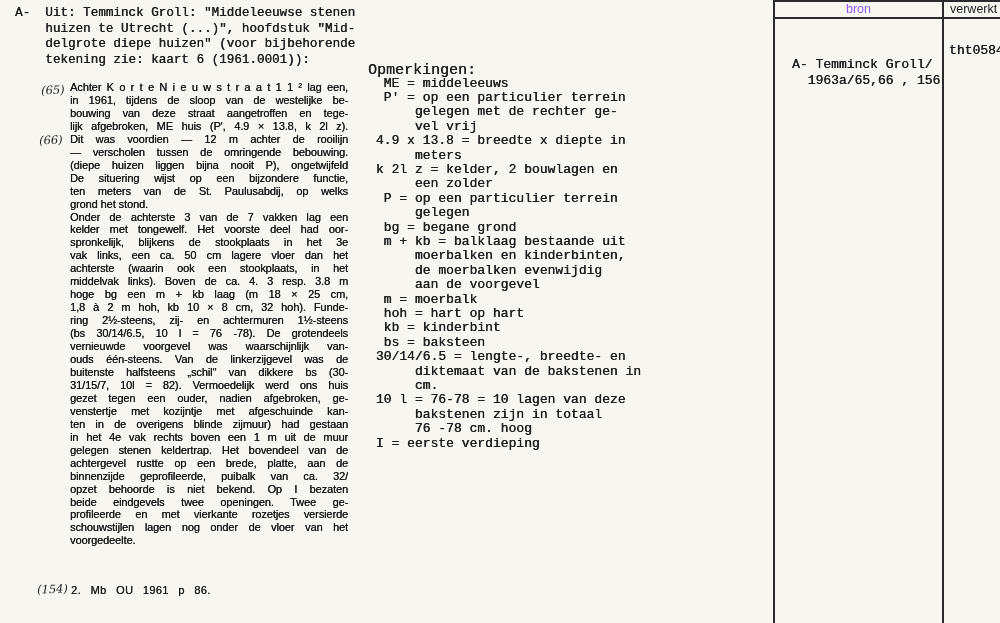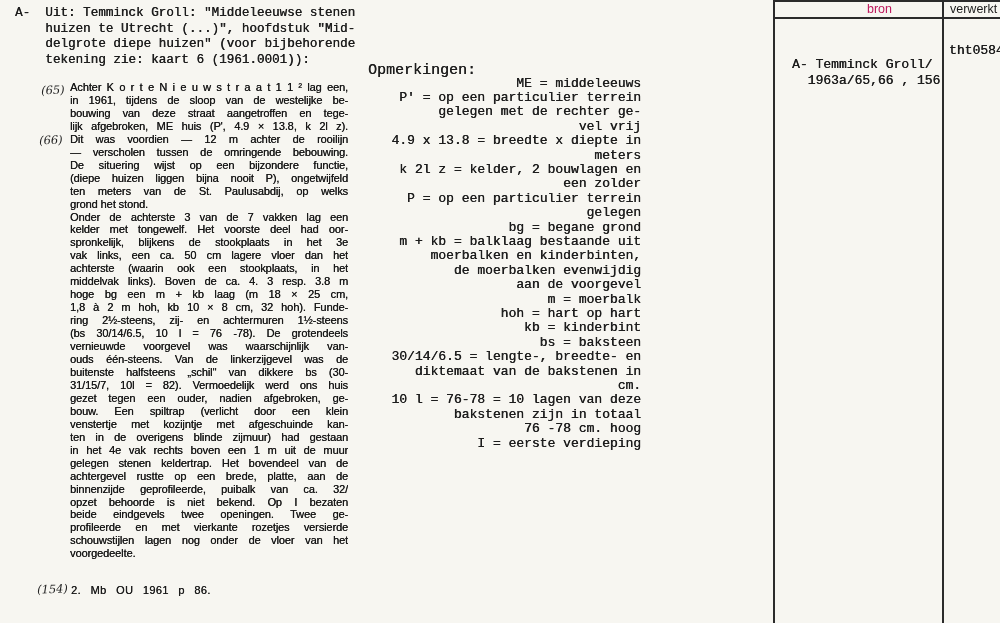--- a/index.html
+++ b/index.html
@@ -33,30 +33,30 @@
   .marker-154 { left:37px; top:582px; }
 
   .footnote { position:absolute; left:71px; top:584px; font-size:11px;
     word-spacing:6px; letter-spacing:0.4px; color:#1b1b1b;
     text-shadow:0.25px 0 0 currentColor; }
 
   
   .opm-title { position:absolute; left:368px; top:62px; font-size:15px;
     text-shadow:0.35px 0 0 currentColor; }
   .opm-col { position:absolute; left:368px; top:76.5px; font-size:13px;
-    line-height:14.4px; text-shadow:0.35px 0 0 currentColor;text-align:right; }
+    line-height:14.4px; text-shadow:0.35px 0 0 currentColor; }
 
   
   .tbl-line { position:absolute; background:#2b2b2b; }
   .v1 { left:773px; top:0; width:2px; height:623px; }
   .v2 { left:942px; top:0; width:2px; height:623px; }
   .h-top { left:773px; top:0; width:227px; height:1.5px; }
   .h-head { left:773px; top:16.5px; width:227px; height:2px; }
   .th-bron { position:absolute; left:775px; top:2px; width:167px;
-    text-align:center; font-size:12.5px; color:#be185d;padding-left:21px; }
+    text-align:center; font-size:12.5px; color:#8b5cf6; }
   .th-verwerkt { position:absolute; left:950px; top:2px; font-size:12.5px; color:#1c1c1c; }
   .bron-entry { position:absolute; left:792px; top:19px; font-size:13px;
     line-height:15.5px; text-shadow:0.35px 0 0 currentColor;margin-top:38px; }
   .verwerkt-entry { position:absolute; left:949px; top:43px; font-size:13px;
     text-shadow:0.35px 0 0 currentColor; }
 </style>
 </head>
 <body>
 
 <div class="page" data-name="scanned-archive-card">
@@ -69,42 +69,41 @@
   <div class="body-col" data-name="article-text">
     <div data-name="paragraph-65">
         <div data-name="body-line">Achter K o r t e  N i e u w s t r a a t  1 1 ² lag een,</div>
         <div data-name="body-line">in 1961, tijdens de sloop van de westelijke be-</div>
         <div data-name="body-line">bouwing van deze straat aangetroffen en tege-</div>
         <div data-name="body-line">lijk afgebroken, ME huis (P', 4.9 × 13.8, k 2l z).</div>
       </div>
     <div class="para-last-left" data-name="paragraph-66">
         <div data-name="body-line">Dit was voordien — 12 m achter de rooilijn</div>
         <div data-name="body-line">— verscholen tussen de omringende bebouwing.</div>
+        <div data-name="body-line">(diepe huizen liggen bijna nooit P), ongetwijfeld</div>
         <div data-name="body-line">De situering wijst op een bijzondere functie,</div>
-        <div data-name="body-line">(diepe huizen liggen bijna nooit P), ongetwijfeld</div>
         <div data-name="body-line">ten meters van de St. Paulusabdij, op welks</div>
         <div data-name="body-line">grond het stond.</div>
       </div>
     <div class="para-last-left" data-name="paragraph-continuation">
         <div data-name="body-line">Onder de achterste 3 van de 7 vakken lag een</div>
         <div data-name="body-line">kelder met tongewelf. Het voorste deel had oor-</div>
         <div data-name="body-line">spronkelijk, blijkens de stookplaats in het 3e</div>
         <div data-name="body-line">vak links, een ca. 50 cm lagere vloer dan het</div>
         <div data-name="body-line">achterste (waarin ook een stookplaats, in het</div>
         <div data-name="body-line">middelvak links). Boven de ca. 4. 3 resp. 3.8 m</div>
         <div data-name="body-line">hoge bg een m + kb laag (m 18 × 25 cm,</div>
         <div data-name="body-line">1,8 à 2 m hoh, kb 10 × 8 cm, 32 hoh). Funde-</div>
         <div data-name="body-line">ring 2½-steens, zij- en achtermuren 1½-steens</div>
         <div data-name="body-line">(bs 30/14/6.5, 10 l = 76 -78). De grotendeels</div>
         <div data-name="body-line">vernieuwde voorgevel was waarschijnlijk van-</div>
         <div data-name="body-line">ouds één-steens. Van de linkerzijgevel was de</div>
         <div data-name="body-line">buitenste halfsteens „schil" van dikkere bs (30-</div>
         <div data-name="body-line">31/15/7, 10l = 82). Vermoedelijk werd ons huis</div>
         <div data-name="body-line">gezet tegen een ouder, nadien afgebroken, ge-</div>
-        <div data-name="body-line">bouw. Een spiltrap (verlicht door een klein</div>
         <div data-name="body-line">venstertje met kozijntje met afgeschuinde kan-</div>
         <div data-name="body-line">ten in de overigens blinde zijmuur) had gestaan</div>
         <div data-name="body-line">in het 4e vak rechts boven een 1 m uit de muur</div>
         <div data-name="body-line">gelegen stenen keldertrap. Het bovendeel van de</div>
         <div data-name="body-line">achtergevel rustte op een brede, platte, aan de</div>
         <div data-name="body-line">binnenzijde geprofileerde, puibalk van ca. 32/</div>
         <div data-name="body-line">opzet behoorde is niet bekend. Op I bezaten</div>
         <div data-name="body-line">beide eindgevels twee openingen. Twee ge-</div>
         <div data-name="body-line">profileerde en met vierkante rozetjes versierde</div>
         <div data-name="body-line">schouwstijlen lagen nog onder de vloer van het</div>

